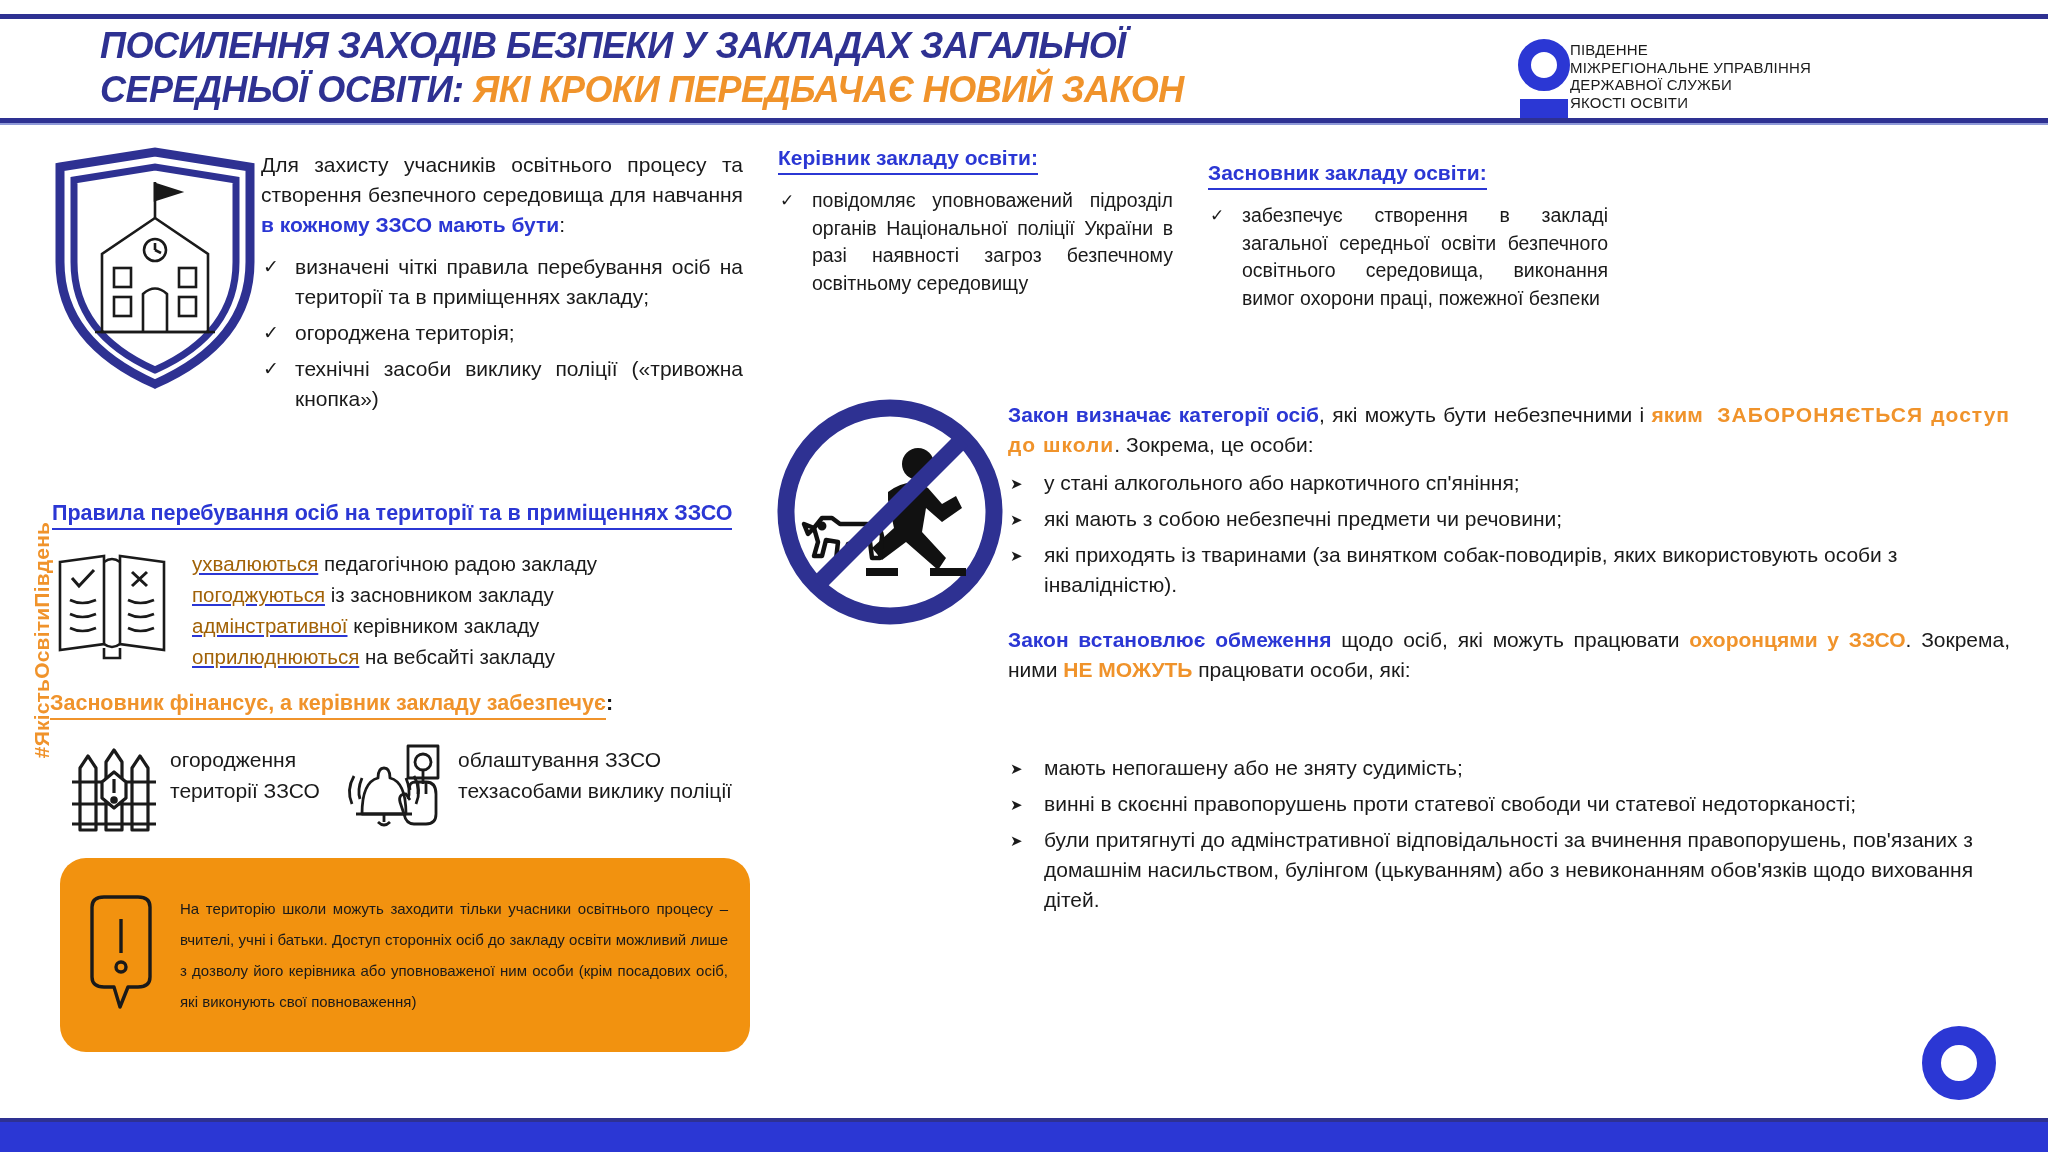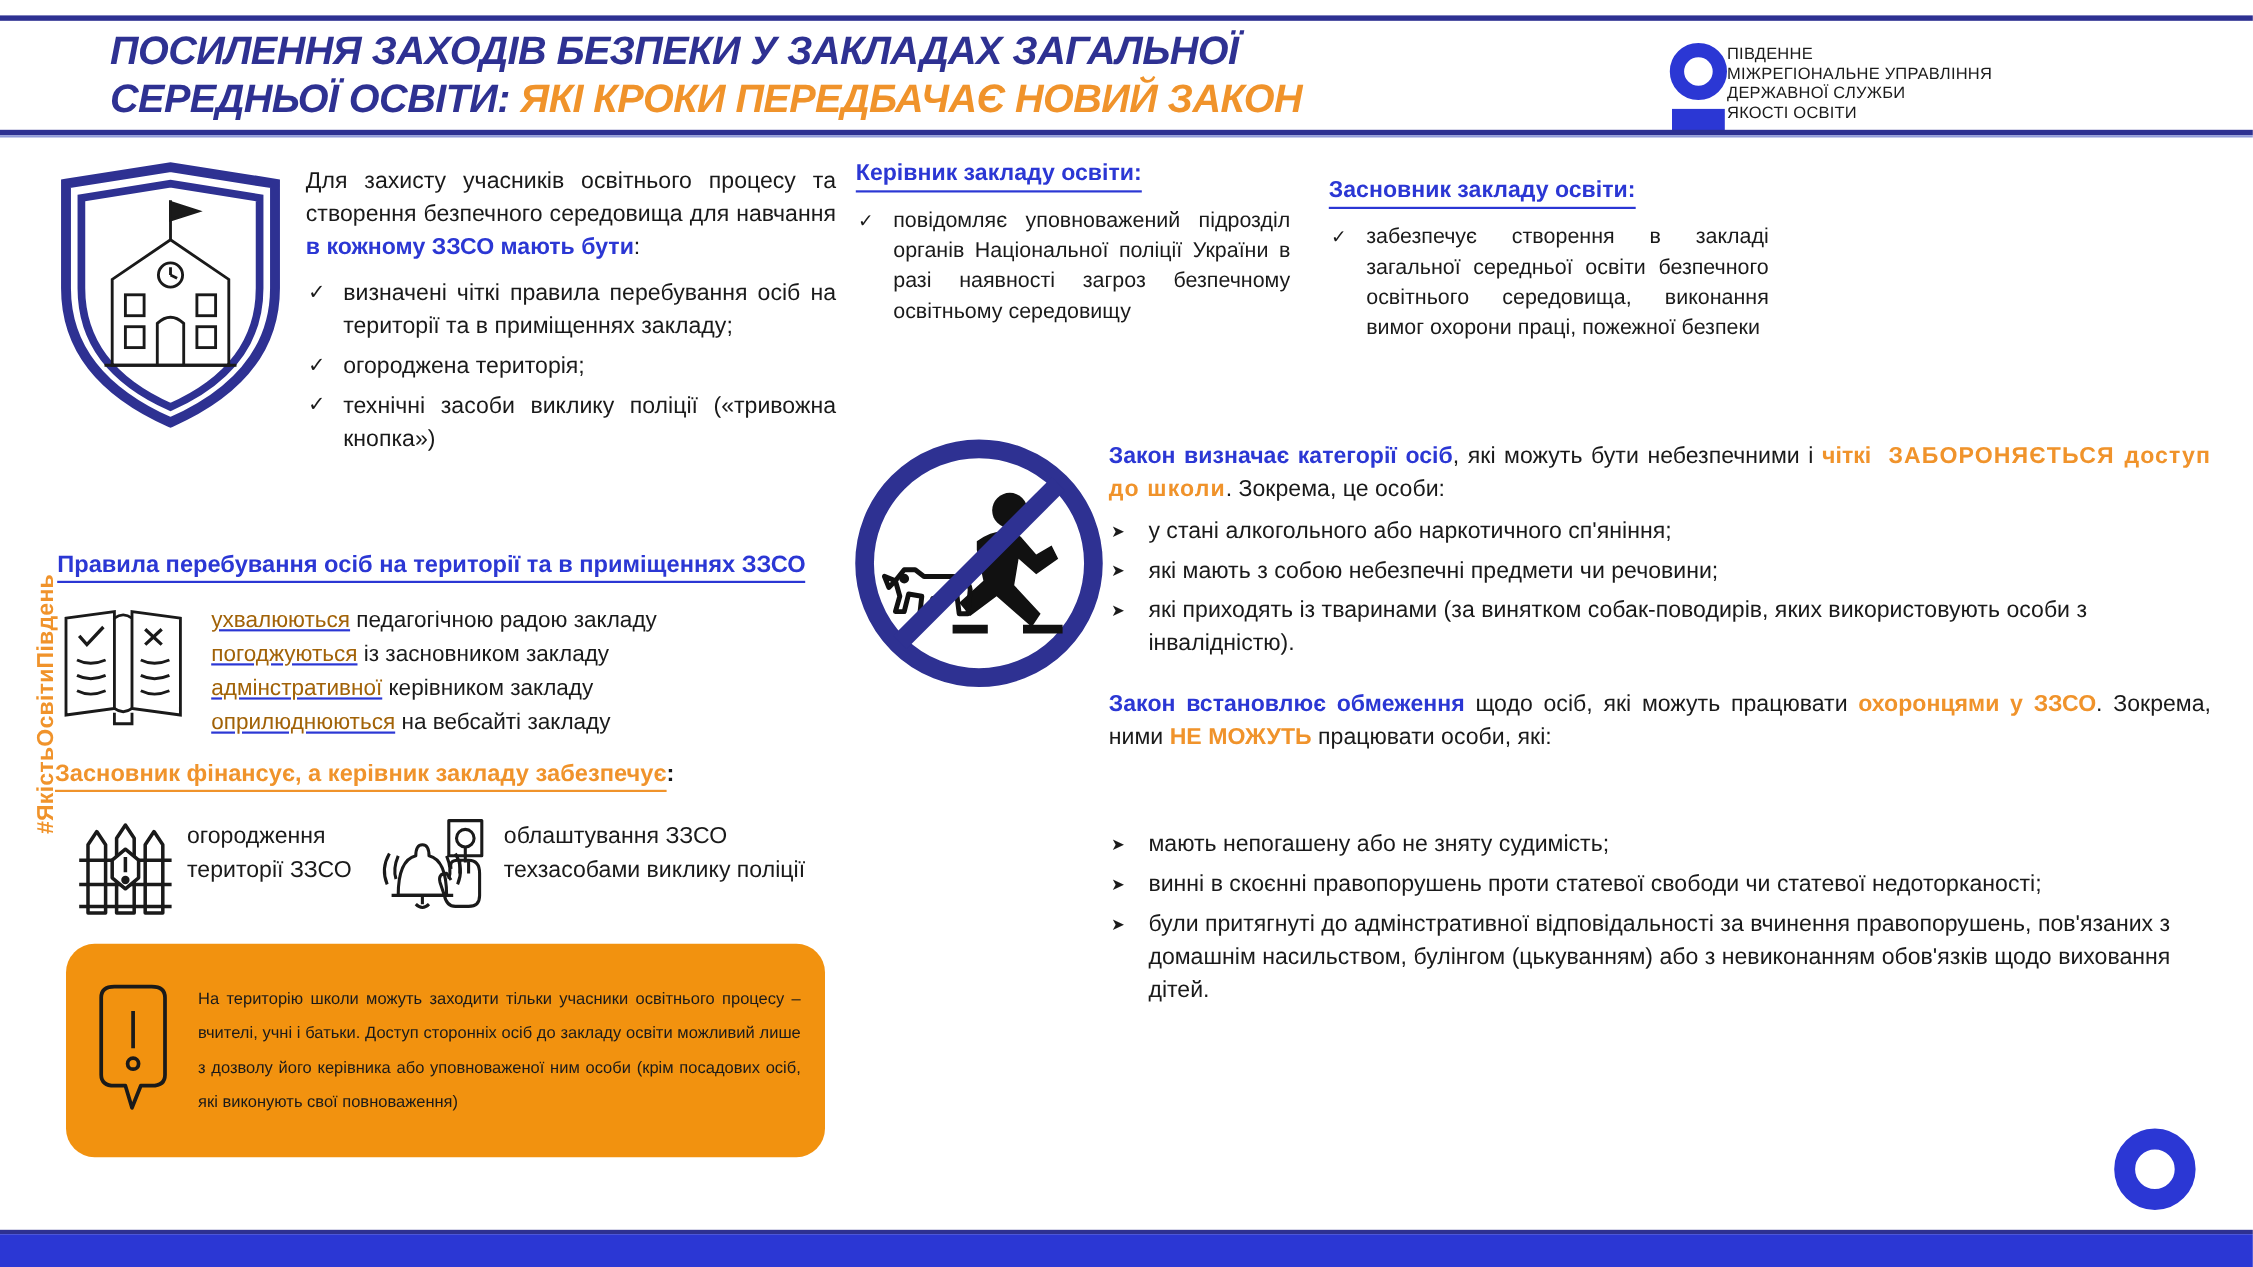--- a/index.html
+++ b/index.html
@@ -76,21 +76,21 @@
   .bottom-bar {
     position:absolute; left:0; bottom:0; width:2048px; height:30px;
     background:#2b37d4;
   }
   .bottom-bar-top {
     position:absolute; left:0; bottom:30px; width:2048px; height:4px;
     background:#2e3192;
   }
 
   
-  .col-left   { position:absolute; left:50px;  top:150px; width:710px; }
+  .col-left   { position:absolute; left:33px;  top:150px; width:710px; }
   .col-mid    { position:absolute; left:778px; top:145px; width:395px; }
   .col-right  { position:absolute; left:1208px;top:160px; width:400px; }
 
   
   .h-blue {
     color:#2b37d4; font-weight:bold; font-size:21.5px;
     border-bottom:2px solid #2b37d4; display:inline-block;
     padding-bottom:2px; line-height:26px;
   }
   .h-orange {
@@ -376,21 +376,21 @@
         <path d="M48 150 L44 136 L52 126 L62 126 L70 132 L96 132 Q110 132 112 144 L110 166 L102 166 L100 150 L78 152 L74 168 L66 168 L68 150 L56 148 L52 164 L44 164 Z"></path>
         <path d="M44 136 L34 132 L38 142 Z"></path>
         <circle cx="52" cy="134" r="2.2" fill="#111"></circle>
       </g>
 
       <line x1="48" y1="192" x2="192" y2="48" stroke="#2e3192" stroke-width="17" stroke-linecap="butt"></line>
     </svg>
   </div>
 
   <div class="rblock1">
-    <p class="body-text"><span class="bold-blue">Закон визначає категорії осіб</span><span>, які можуть бути небезпечними і </span><span class="bold-orange">чіткі</span><span>&nbsp;&nbsp;</span><span class="bold-orange" style="letter-spacing:1px;">ЗАБОРОНЯЄТЬСЯ доступ до школи</span><span>. Зокрема, це особи:</span></p>
+    <p class="body-text"><span class="bold-blue">Закон визначає категорії осіб</span><span>, які можуть бути небезпечними і </span><span class="bold-orange">яким</span><span>&nbsp;&nbsp;</span><span class="bold-orange" style="letter-spacing:1px;">ЗАБОРОНЯЄТЬСЯ доступ до школи</span><span>. Зокрема, це особи:</span></p>
     <ul class="arr">
       <li>у стані алкогольного або наркотичного сп'яніння;</li>
       <li>які мають з собою небезпечні предмети чи речовини;</li>
       <li>які приходять із тваринами (за винятком собак-поводирів, яких використовують особи з інвалідністю).</li>
     </ul>
   </div>
 
   <div class="rblock2">
     <p class="body-text"><span class="bold-blue">Закон встановлює обмеження</span><span> щодо осіб, які можуть працювати </span><span class="bold-orange">охоронцями у ЗЗСО</span><span>. Зокрема, ними </span><span class="bold-orange">НЕ МОЖУТЬ</span><span> працювати особи, які:</span></p>
   </div>

